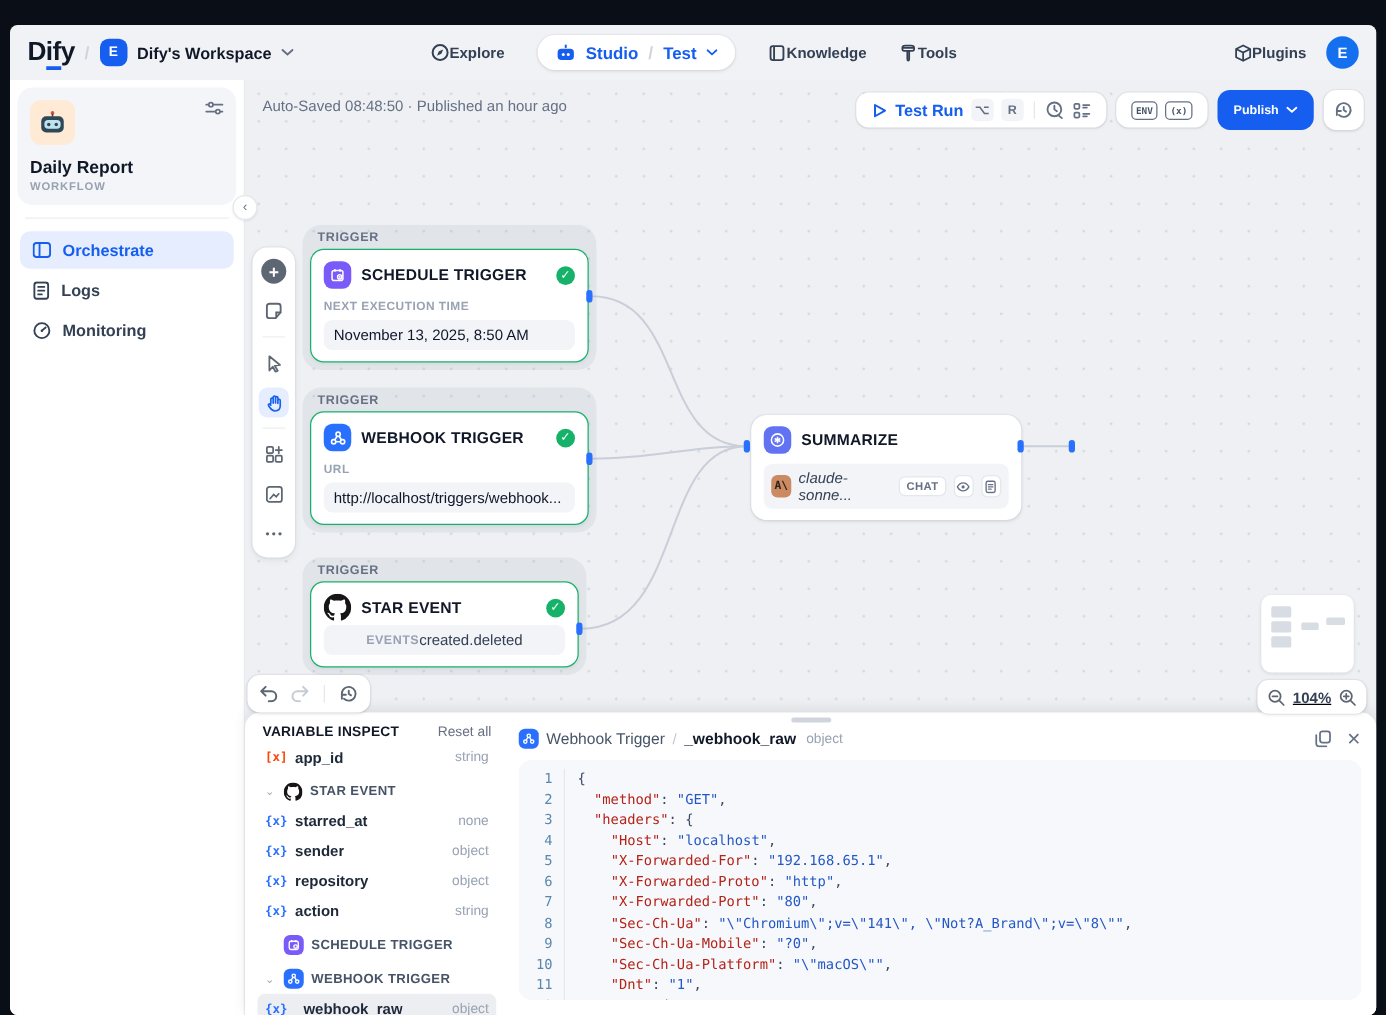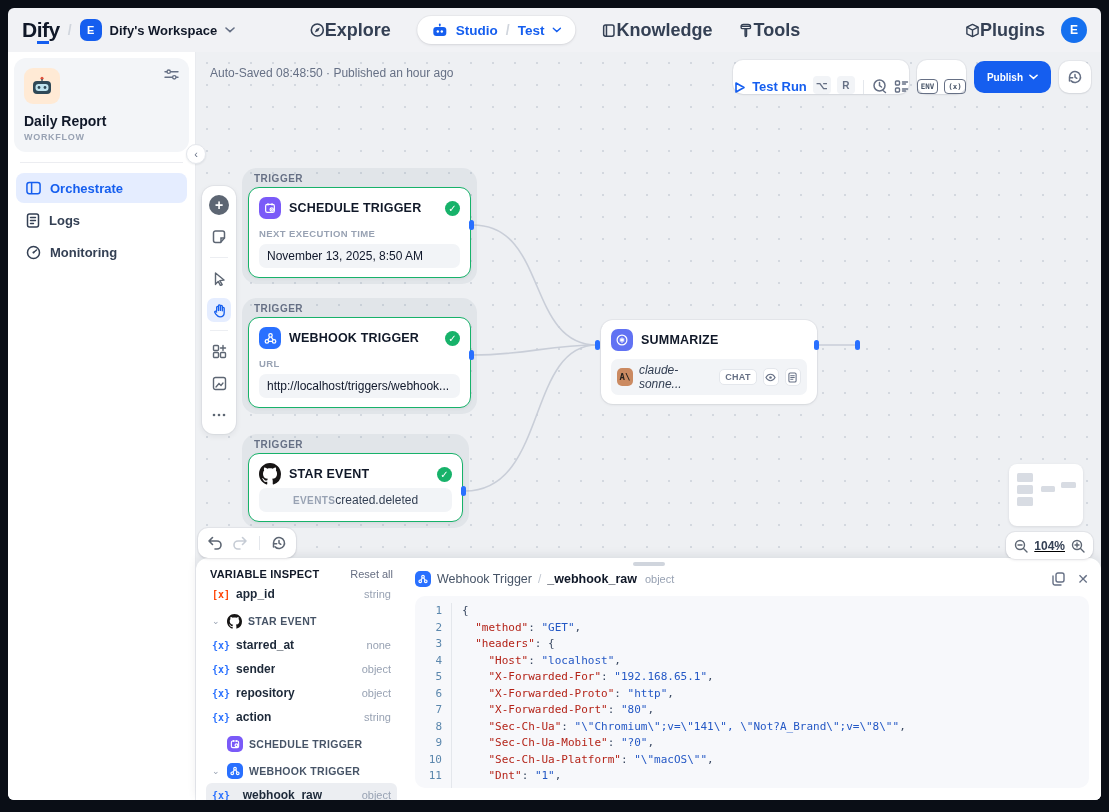--- a/index.html
+++ b/index.html
@@ -1,29 +1,29 @@
 <!DOCTYPE html>
 <html><head>
 <meta charset="utf-8">
 <style>
   * { margin:0; padding:0; box-sizing:border-box; }
   html,body { width:1109px; height:812px; background:#0a0e16; font-family:"Liberation Sans",sans-serif; overflow:hidden; }
-  .app { position:absolute; left:8px; top:8px; width:1093px; height:792px; background:#f1f2f5; border-radius:6px; overflow:hidden; }
+  .app { position:absolute; left:8px; top:20px; width:1093px; height:792px; background:#f1f2f5; border-radius:6px; overflow:hidden; }
 
   
   .topbar { position:absolute; left:0; top:0; right:0; height:44px; display:flex; align-items:center; padding:0 14px; }
   .tb-left { display:flex; align-items:center; gap:8px; }
   .logo { font-size:21px; font-weight:800; color:#101828; letter-spacing:-0.5px; }
   .logo .u { border-bottom:3px solid #155eef; padding-bottom:0px; }
   .slash { color:#d0d5dd; font-size:14px; font-weight:600; }
   .ws-badge { width:22px; height:22px; border-radius:7px; background:#155eef; color:#fff; font-size:11px; font-weight:700; display:flex; align-items:center; justify-content:center; }
   .ws-name { font-size:13px; font-weight:700; color:#101828; }
   .chev { display:inline-flex; }
   .tb-center { position:absolute; left:50%; transform:translateX(-50%); display:flex; align-items:center; gap:26px; }
-  .nav-item { display:flex; align-items:center; gap:0; font-size:18px; font-weight:600; color:#344054; cursor:pointer; }
+  .nav-item { display:flex; align-items:center; gap:0; font-size:12px; font-weight:600; color:#344054; cursor:pointer; }
   .studio-pill { background:#fff; border-radius:999px; padding:6px 14px; display:flex; align-items:center; gap:8px; box-shadow:0 1px 3px rgba(16,24,40,.1), 0 0 0 1px rgba(16,24,40,.03); }
   .studio-pill .lbl { font-size:13.5px; font-weight:700; color:#155eef; }
   .tb-right { margin-left:auto; display:flex; align-items:center; gap:16px; }
   .avatar { width:26px; height:26px; border-radius:50%; background:#1570ef; color:#fff; font-size:12px; font-weight:700; display:flex; align-items:center; justify-content:center; }
 
   
   .sidebar { position:absolute; left:0; top:44px; bottom:0; width:188px; background:#fff; border-right:1px solid #e9ebef; }
   .app-card { margin:6px; background:#f3f5f8; border-radius:12px; padding:10px; }
   .app-card-top { display:flex; align-items:flex-start; justify-content:space-between; }
   .app-icon { width:36px; height:36px; border-radius:9px; background:#ffead5; display:flex; align-items:center; justify-content:center; }
@@ -33,21 +33,21 @@
   .side-nav { margin-top:6px; }
   .side-item { height:30px; margin:2px 8px; border-radius:8px; display:flex; align-items:center; gap:9px; padding:0 10px; font-size:13px; font-weight:600; color:#344054; cursor:pointer; }
   .side-item.active { background:#e5edff; color:#155eef; }
   .side-item.active svg path, .side-item.active svg rect, .side-item.active svg circle { stroke:#155eef; }
   .collapse-btn { position:absolute; left:178px; top:136px; width:20px; height:20px; border-radius:50%; background:#fff; border:1px solid #e4e7ec; box-shadow:0 1px 2px rgba(16,24,40,.08); color:#667085; font-size:11px; display:flex; align-items:center; justify-content:center; z-index:40; cursor:pointer; }
 
   
   .canvas { position:absolute; left:188px; top:44px; right:0; bottom:0; background-color:#eef0f3; background-image:radial-gradient(#d3d8df 1px, transparent 1.3px); background-size:22px 22px; }
   .autosave { position:absolute; left:14px; top:14px; font-size:12px; color:#667085; }
   .canvas-tb { position:absolute; right:10px; top:8px; display:flex; align-items:center; gap:8px; z-index:30; }
-  .pill { background:#fff; border-radius:10px; box-shadow:0 1px 2px rgba(16,24,40,.08), 0 0 0 1px rgba(16,24,40,.04); height:34px; display:flex; align-items:flex-end; padding:0 0; gap:6px; }
+  .pill { background:#fff; border-radius:10px; box-shadow:0 1px 2px rgba(16,24,40,.08), 0 0 0 1px rgba(16,24,40,.04); height:28px; display:flex; align-items:center; padding:0 12px; gap:6px; }
   .testrun { color:#155eef; font-size:13px; font-weight:700; }
   .key-badge { min-width:18px; height:18px; border-radius:4px; background:#f2f4f7; color:#667085; font-size:10px; font-weight:600; display:flex; align-items:center; justify-content:center; padding:0 3px; }
   .vdiv { width:1px; height:14px; background:#e4e7ec; margin:0 2px; }
   .tb-badge { border:1.5px solid #667085; border-radius:4px; color:#475467; font-size:7.5px; font-weight:800; padding:2px 3px; font-family:"DejaVu Sans Mono",monospace; }
   .publish-btn { background:#155eef; color:#fff; border:none; height:32px; border-radius:10px; padding:0 13px; font-size:10px; font-weight:700; display:flex; align-items:center; gap:6px; cursor:pointer; font-family:inherit; }
   .icon-btn-sq { width:32px; height:32px; border-radius:10px; background:#fff; box-shadow:0 1px 2px rgba(16,24,40,.08), 0 0 0 1px rgba(16,24,40,.04); display:flex; align-items:center; justify-content:center; cursor:pointer; }
 
   .vtools { position:absolute; left:6px; top:134px; width:34px; background:#fff; border-radius:12px; box-shadow:0 2px 6px rgba(16,24,40,.08), 0 0 0 1px rgba(16,24,40,.04); padding:7px 0; display:flex; flex-direction:column; align-items:center; gap:8px; z-index:25; }
   .vt-item { width:24px; height:24px; border-radius:7px; display:flex; align-items:center; justify-content:center; cursor:pointer; }
   .vt-item.active { background:#e5edff; }

